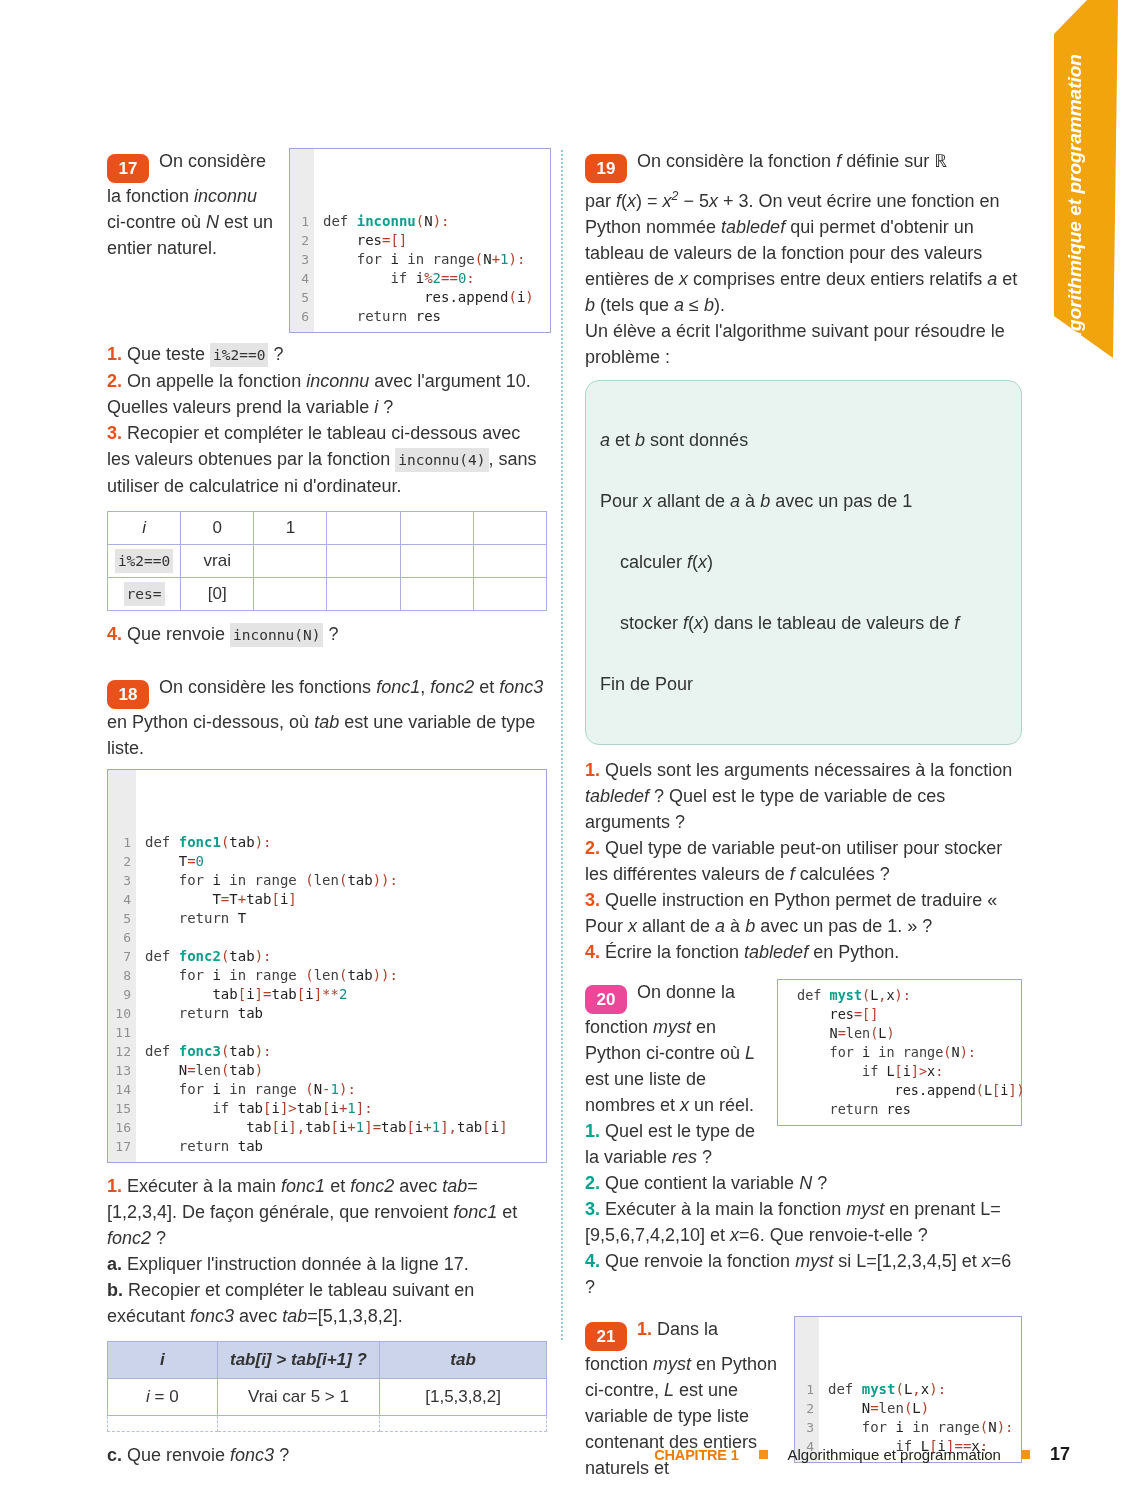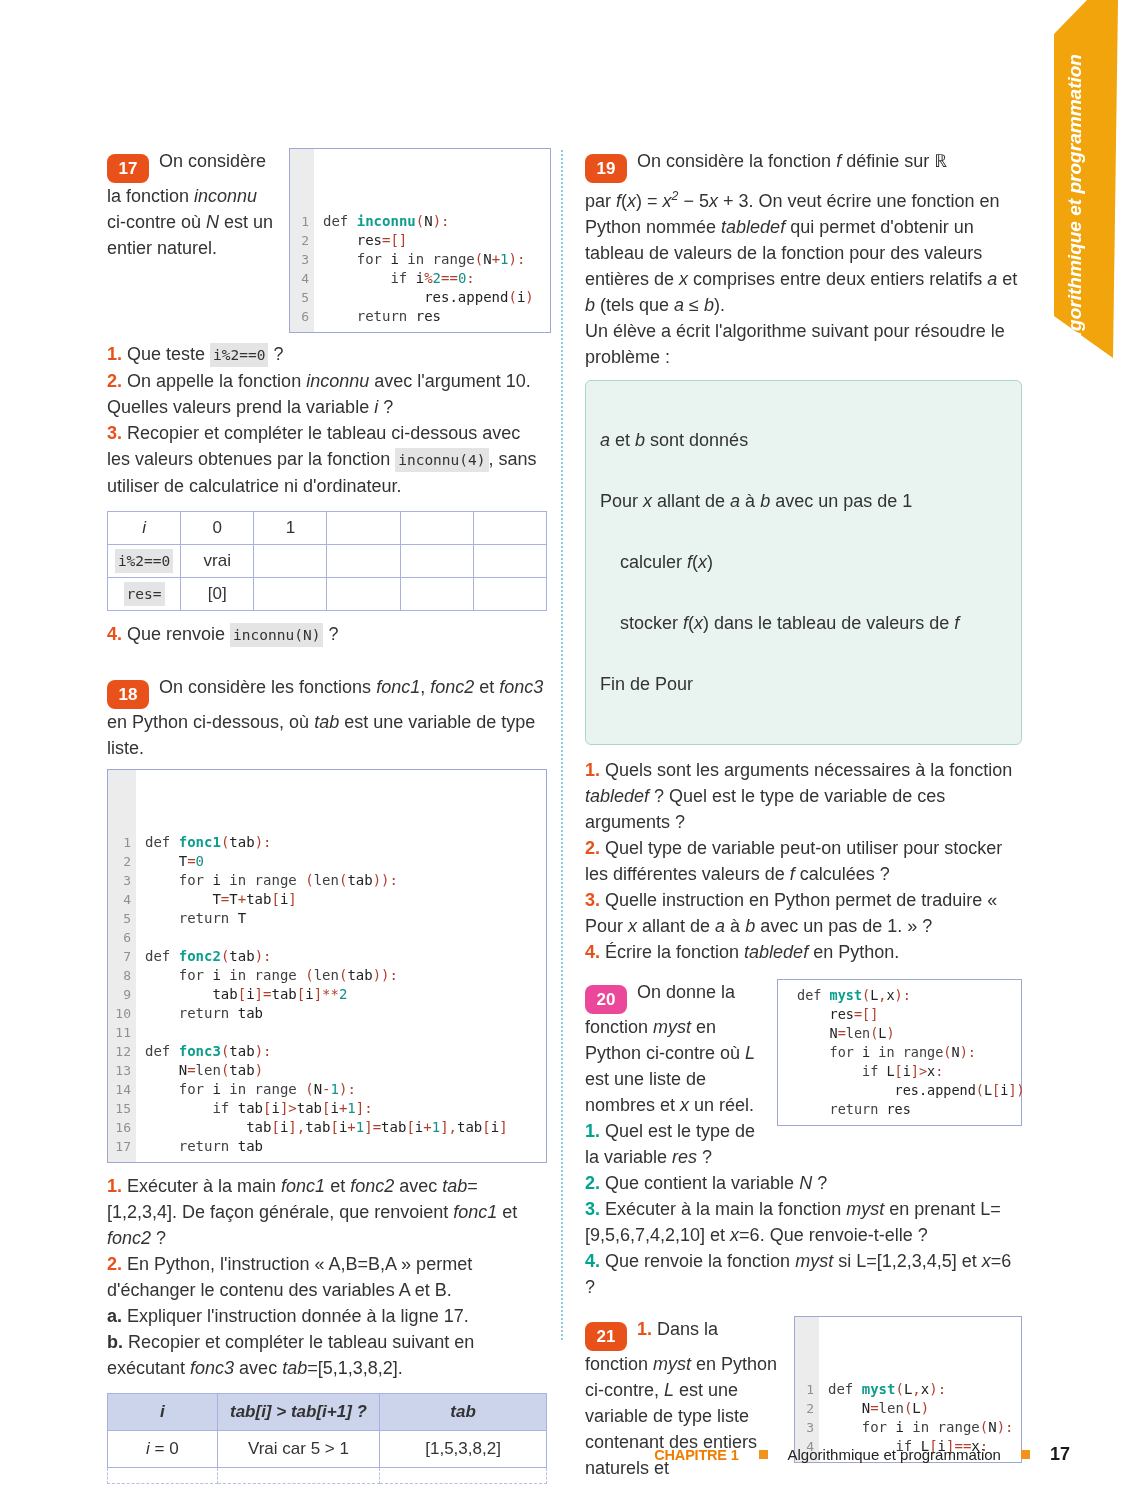--- a/index.html
+++ b/index.html
@@ -56,21 +56,21 @@
   .t17{width:100%;margin:12px 0 10px;}
   .t17 td{border:1.6px solid #A9B2DE;height:30px;text-align:center;font-size:17px;width:16.66%;}
   .t18{width:100%;margin:12px 0 0;}
   .t18 td{border:1.6px solid #A9B2DE;height:34px;text-align:center;font-size:17px;}
   .t18 tr.hdr td{background:#CCD4EC;font-weight:bold;}
   .t18 tr.hdr .seg-i{font-weight:bold;}
   .t18 td.c1{width:25%;}.t18 td.c2{width:37%;}.t18 td.c3{width:38%;}
   .t18 tr.ghost td{border:1.6px dashed #B7C0E4;border-top:none;height:13px;}
 
   
-  .algo{background:#E9F4F0;border:1.5px solid #ABD6CE;border-radius:6px;
+  .algo{background:#E9F4F0;border:1.5px solid #ABD6CE;border-radius:14px;
         padding:11px 14px;margin:10px 0 12px;white-space:pre-wrap;}
   .algo .algo-line{font-size:18px;line-height:25px;}
 
   
   .float-code{float:right;margin-left:10px;}
   .ex20-code{width:245px;margin-bottom:20px;font-size:13.5px;}
   .ex21-code{width:228px;margin-bottom:36px;}
   .clear{clear:both;}
 
   .mt8{margin-top:8px;}.mt10{margin-top:10px;}
@@ -152,21 +152,20 @@
     </div>
 
     <div class="ex18-block">
       <p class="para">
         <span class="badge">18</span><span><span class="seg-t">On considère les fonctions </span><span class="seg-i">fonc1</span><span class="seg-t">, </span><span class="seg-i">fonc2</span><span class="seg-t"> et </span><span class="seg-i">fonc3</span><span class="seg-t"> en Python ci-dessous, où </span><span class="seg-i">tab</span><span class="seg-t"> est une variable de type liste.</span></span>
       </p>
       <div class="code-box wide-gutter ex18-code">
         <div class="gutter"></div>
       <div class="code-line"><span class="ln">1</span><span class="code-content"><span class="tok-k">def</span><span class="tok-v"> </span><span class="tok-f">fonc1</span><span class="tok-p">(</span><span class="tok-v">tab</span><span class="tok-p">):</span></span></div><div class="code-line"><span class="ln">2</span><span class="code-content"><span class="tok-v">    T</span><span class="tok-p">=</span><span class="tok-num">0</span></span></div><div class="code-line"><span class="ln">3</span><span class="code-content"><span class="tok-v">    </span><span class="tok-k">for</span><span class="tok-v"> i </span><span class="tok-k">in</span><span class="tok-v"> </span><span class="tok-k">range</span><span class="tok-v"> </span><span class="tok-p">(</span><span class="tok-k">len</span><span class="tok-p">(</span><span class="tok-v">tab</span><span class="tok-p">)):</span></span></div><div class="code-line"><span class="ln">4</span><span class="code-content"><span class="tok-v">        T</span><span class="tok-p">=</span><span class="tok-v">T</span><span class="tok-p">+</span><span class="tok-v">tab</span><span class="tok-p">[</span><span class="tok-v">i</span><span class="tok-p">]</span></span></div><div class="code-line"><span class="ln">5</span><span class="code-content"><span class="tok-v">    </span><span class="tok-k">return</span><span class="tok-v"> T</span></span></div><div class="code-line"><span class="ln">6</span><span class="code-content"> </span></div><div class="code-line"><span class="ln">7</span><span class="code-content"><span class="tok-k">def</span><span class="tok-v"> </span><span class="tok-f">fonc2</span><span class="tok-p">(</span><span class="tok-v">tab</span><span class="tok-p">):</span></span></div><div class="code-line"><span class="ln">8</span><span class="code-content"><span class="tok-v">    </span><span class="tok-k">for</span><span class="tok-v"> i </span><span class="tok-k">in</span><span class="tok-v"> </span><span class="tok-k">range</span><span class="tok-v"> </span><span class="tok-p">(</span><span class="tok-k">len</span><span class="tok-p">(</span><span class="tok-v">tab</span><span class="tok-p">)):</span></span></div><div class="code-line"><span class="ln">9</span><span class="code-content"><span class="tok-v">        tab</span><span class="tok-p">[</span><span class="tok-v">i</span><span class="tok-p">]=</span><span class="tok-v">tab</span><span class="tok-p">[</span><span class="tok-v">i</span><span class="tok-p">]**</span><span class="tok-num">2</span></span></div><div class="code-line"><span class="ln">10</span><span class="code-content"><span class="tok-v">    </span><span class="tok-k">return</span><span class="tok-v"> tab</span></span></div><div class="code-line"><span class="ln">11</span><span class="code-content"> </span></div><div class="code-line"><span class="ln">12</span><span class="code-content"><span class="tok-k">def</span><span class="tok-v"> </span><span class="tok-f">fonc3</span><span class="tok-p">(</span><span class="tok-v">tab</span><span class="tok-p">):</span></span></div><div class="code-line"><span class="ln">13</span><span class="code-content"><span class="tok-v">    N</span><span class="tok-p">=</span><span class="tok-k">len</span><span class="tok-p">(</span><span class="tok-v">tab</span><span class="tok-p">)</span></span></div><div class="code-line"><span class="ln">14</span><span class="code-content"><span class="tok-v">    </span><span class="tok-k">for</span><span class="tok-v"> i </span><span class="tok-k">in</span><span class="tok-v"> </span><span class="tok-k">range</span><span class="tok-v"> </span><span class="tok-p">(</span><span class="tok-v">N</span><span class="tok-p">-</span><span class="tok-num">1</span><span class="tok-p">):</span></span></div><div class="code-line"><span class="ln">15</span><span class="code-content"><span class="tok-v">        </span><span class="tok-k">if</span><span class="tok-v"> tab</span><span class="tok-p">[</span><span class="tok-v">i</span><span class="tok-p">]&gt;</span><span class="tok-v">tab</span><span class="tok-p">[</span><span class="tok-v">i</span><span class="tok-p">+</span><span class="tok-num">1</span><span class="tok-p">]:</span></span></div><div class="code-line"><span class="ln">16</span><span class="code-content"><span class="tok-v">            tab</span><span class="tok-p">[</span><span class="tok-v">i</span><span class="tok-p">],</span><span class="tok-v">tab</span><span class="tok-p">[</span><span class="tok-v">i</span><span class="tok-p">+</span><span class="tok-num">1</span><span class="tok-p">]=</span><span class="tok-v">tab</span><span class="tok-p">[</span><span class="tok-v">i</span><span class="tok-p">+</span><span class="tok-num">1</span><span class="tok-p">],</span><span class="tok-v">tab</span><span class="tok-p">[</span><span class="tok-v">i</span><span class="tok-p">]</span></span></div><div class="code-line"><span class="ln">17</span><span class="code-content"><span class="tok-v">    </span><span class="tok-k">return</span><span class="tok-v"> tab</span></span></div></div>
       <p class="para"><span class="seg-n">1.</span><span class="seg-t"> Exécuter à la main </span><span class="seg-i">fonc1</span><span class="seg-t"> et </span><span class="seg-i">fonc2</span><span class="seg-t"> avec </span><span class="seg-i">tab</span><span class="seg-t">=[1,2,3,4]. De façon générale, que renvoient </span><span class="seg-i">fonc1</span><span class="seg-t"> et </span><span class="seg-i">fonc2</span><span class="seg-t"> ?</span></p>
-      <p class="para"><span class="seg-n">2.</span><span class="seg-t"> En Python, l'instruction « A,B=B,A » permet d'échanger le contenu des variables A et B.</span></p>
       <p class="para"><span class="seg-b">a.</span><span class="seg-t"> Expliquer l'instruction donnée à la ligne 17.</span></p>
       <p class="para"><span class="seg-b">b.</span><span class="seg-t"> Recopier et compléter le tableau suivant en exécutant </span><span class="seg-i">fonc3</span><span class="seg-t"> avec </span><span class="seg-i">tab</span><span class="seg-t">=[5,1,3,8,2].</span></p>
       <table class="t18">
         <tbody>
             <tr class="hdr">
           <td class="c1"><span class="seg-i">i</span></td>
           <td class="c2"><span class="seg-i">tab[i] &gt; tab[i+1] ?</span></td>
           <td class="c3"><span class="seg-i">tab</span></td>
         </tr>
         <tr>

